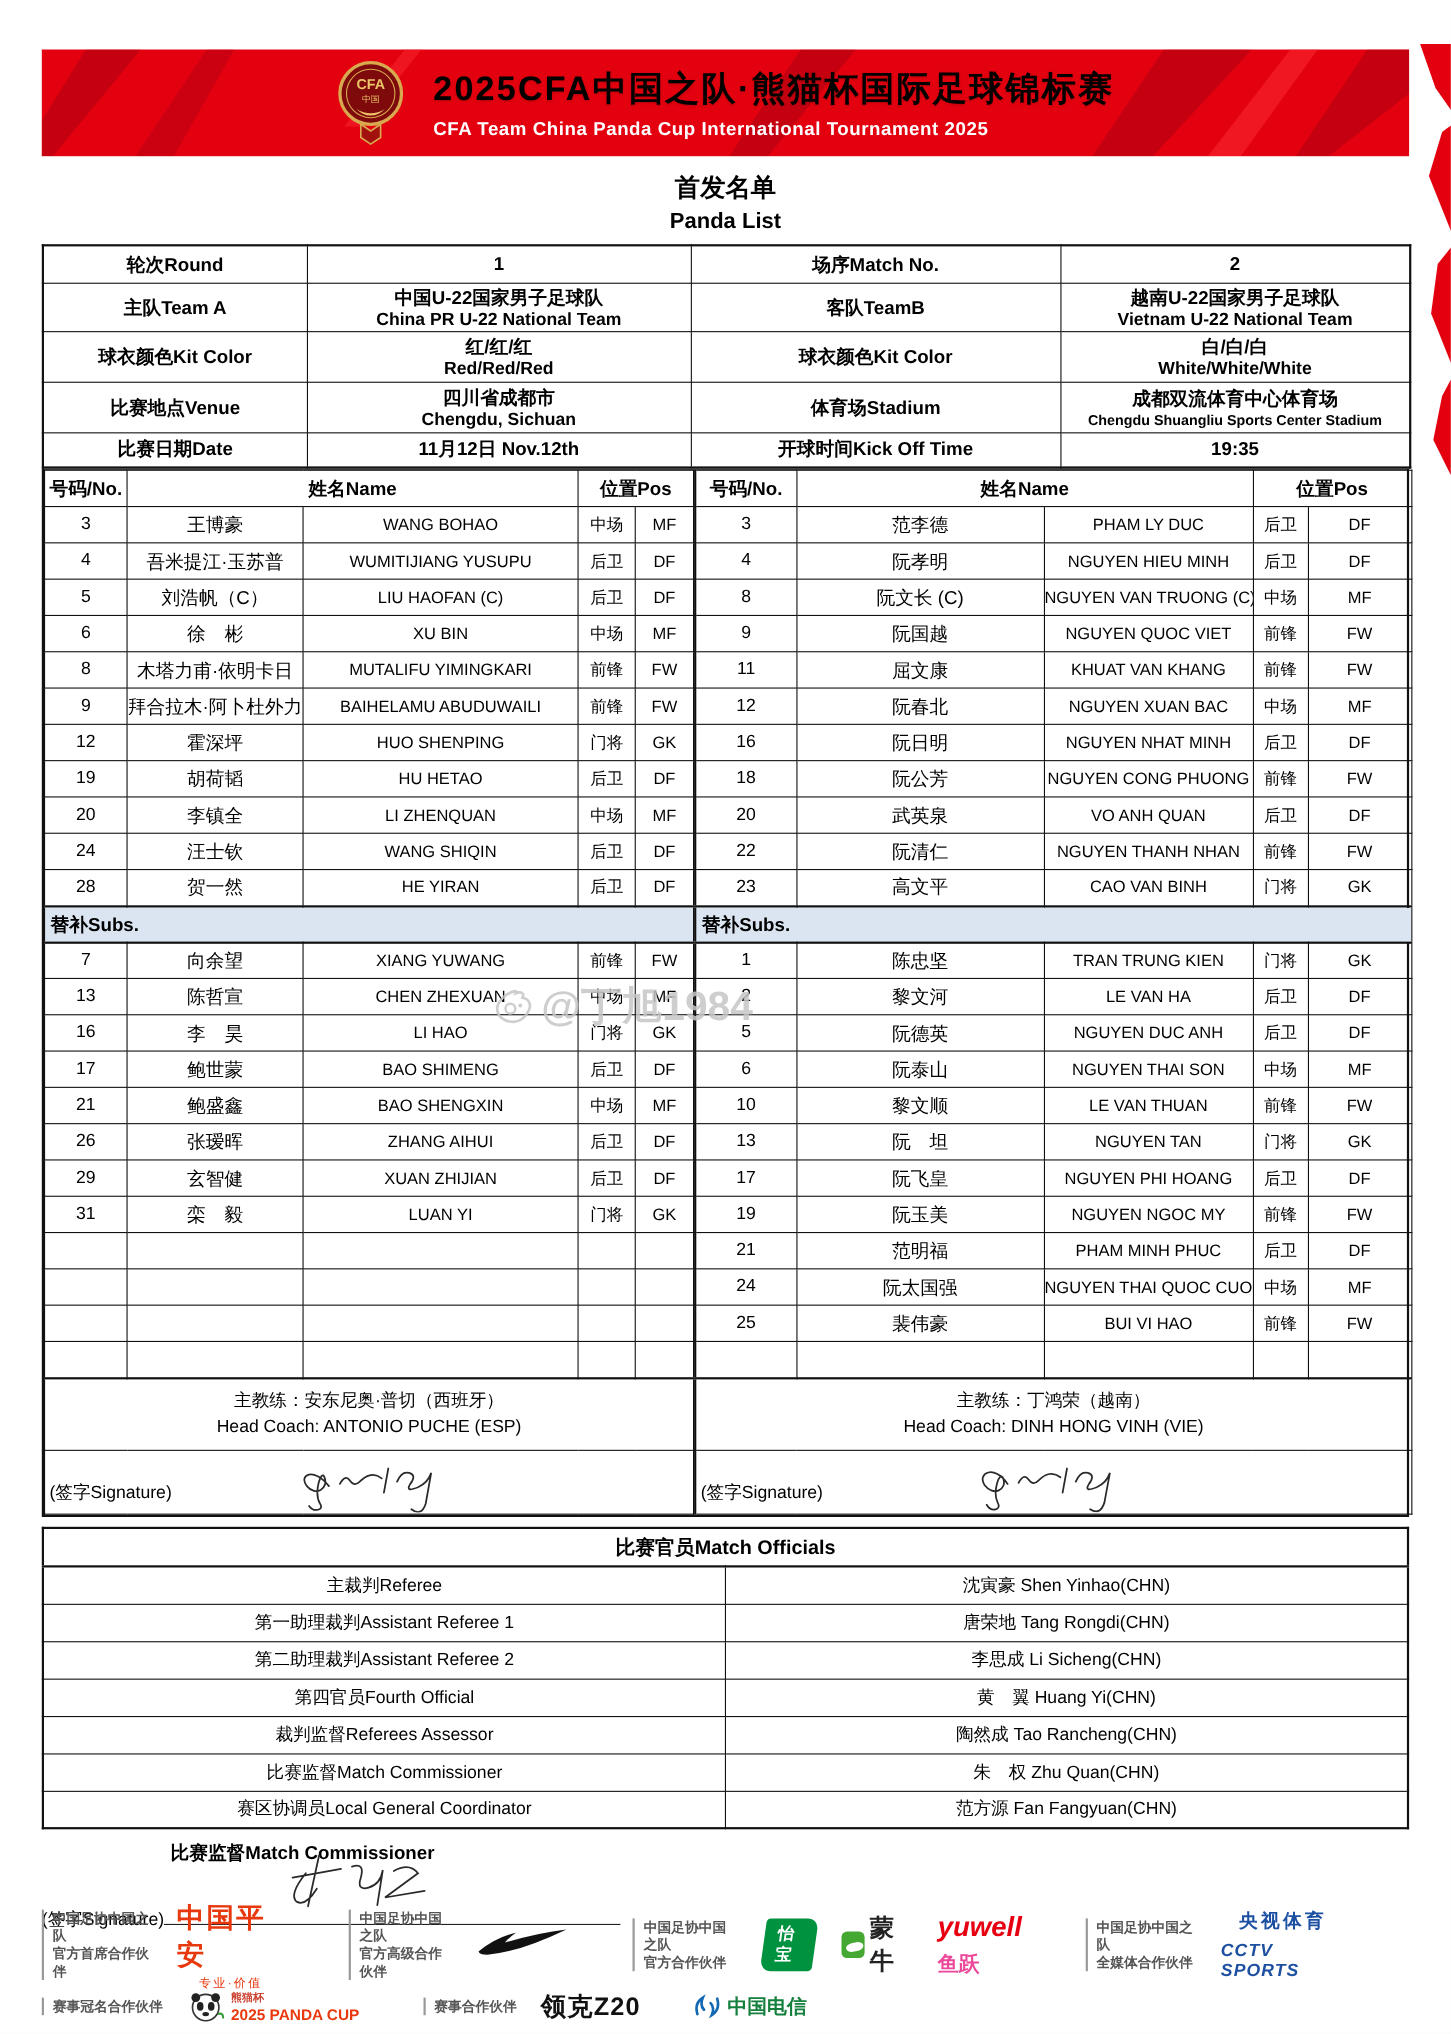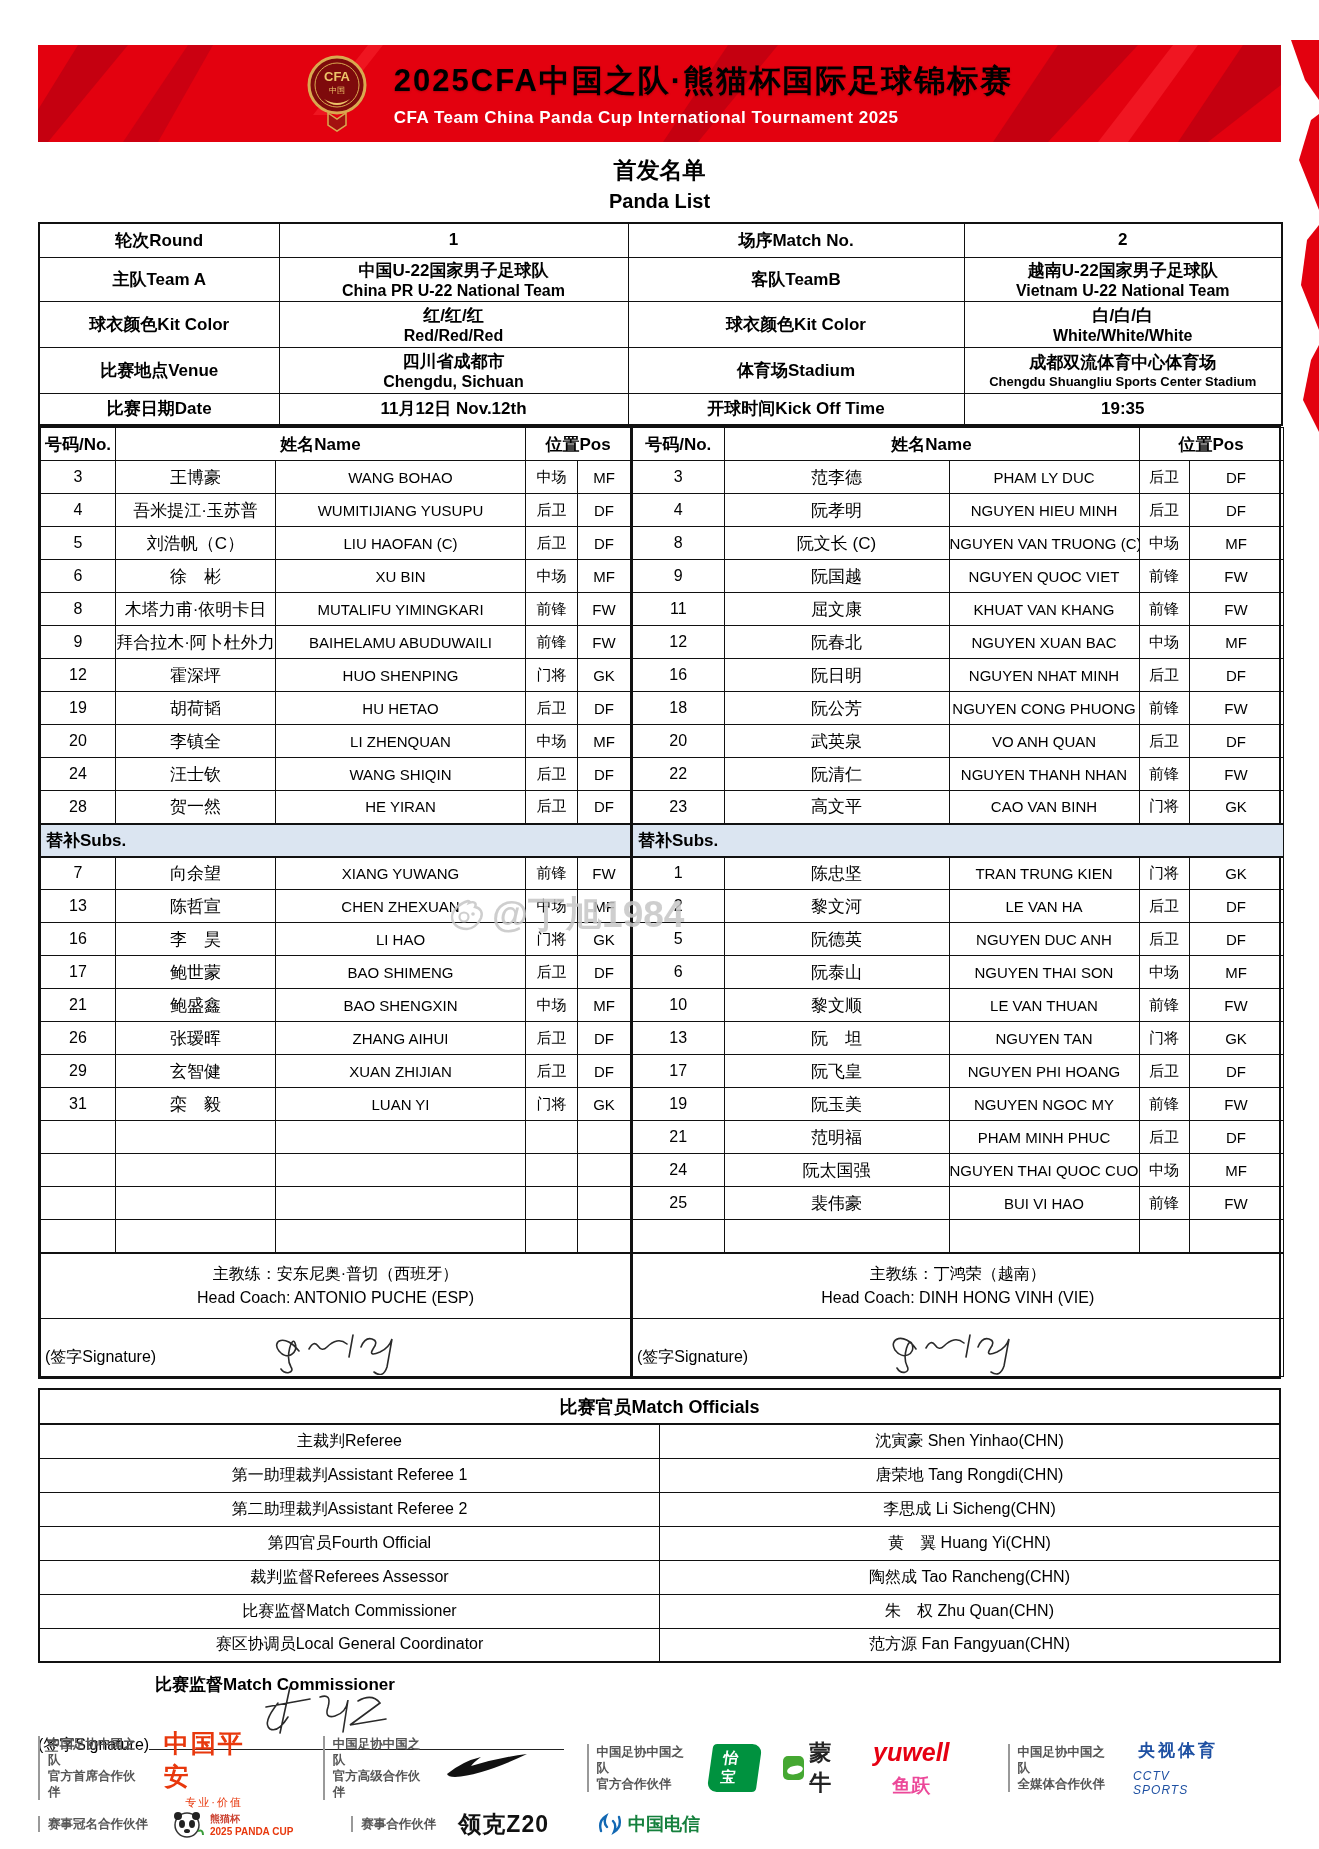--- a/index.html
+++ b/index.html
@@ -71,29 +71,29 @@
   .f-group { display:flex; align-items:center; margin-right:34px; }
   .f-label { border-left:2px solid #999; padding-left:8px; color:#555; font-size:12.5px; font-weight:bold; line-height:16px; margin-right:22px; }
   .logo { display:flex; flex-direction:column; align-items:center; justify-content:center; margin-right:24px; }
   .pingan-cn { color:#e8380d; font-size:25px; font-weight:bold; letter-spacing:2px; }
   .pingan-sub { color:#e8380d; font-size:11px; margin-top:2px; letter-spacing:2px; }
   .cestbon { background:#00923f; color:#fff; font-size:15px; font-weight:bold; padding:5px 12px; border-radius:4px 10px 4px 10px; transform:skewX(-8deg); }
   .mengniu { flex-direction:row; gap:5px; }
   .mengniu-ico { width:24px; height:24px; background:#45a832; border-radius:5px; position:relative; }
   .mengniu-ico::after { content:""; position:absolute; left:4px; top:10px; width:16px; height:8px; border-radius:50%/60%; background:#fff; transform:rotate(-12deg); }
   .mengniu-txt { font-size:22px; font-weight:bold; color:#222; }
-  .yuwell { gap:6px; align-items:center; }
+  .yuwell { gap:6px; align-items:flex-start; }
   .yuwell-en { color:#e60012; font-size:25px; font-weight:bold; font-style:italic; }
   .yuwell-cn { color:#ec4899; font-size:19px; font-weight:bold; }
   .cctv-cn { color:#1e50a2; font-size:17px; font-weight:bold; letter-spacing:3px; }
-  .cctv-en { color:#1e50a2; font-size:12px; font-weight:normal; font-style:italic; margin-top:7px; letter-spacing:1px; }
+  .cctv-en { color:#1e50a2; font-size:16px; font-weight:bold; font-style:italic; margin-top:7px; letter-spacing:1px; }
   .panda { flex-direction:row; gap:6px; }
   .panda-txt { display:flex; flex-direction:column; align-items:flex-start; }
   .panda-cn { font-size:10px; color:#c43; font-weight:bold; }
-  .panda-en { font-size:10px; color:#e8380d; font-weight:bold; }
+  .panda-en { font-size:14px; color:#e8380d; font-weight:bold; }
   .lynkco { font-size:23px; font-weight:bold; color:#111; letter-spacing:1px; }
   .telecom { flex-direction:row; gap:5px; }
   .telecom-cn { color:#15803d; font-size:18px; font-weight:bold; }
 
   
   .watermark { position:absolute; left:448px; top:890px; display:flex; align-items:center; gap:6px; color:rgba(198,198,198,.85); font-size:37px; font-weight:bold; z-index:5; pointer-events:none; }
 </style>
 </head>
 <body>
 

